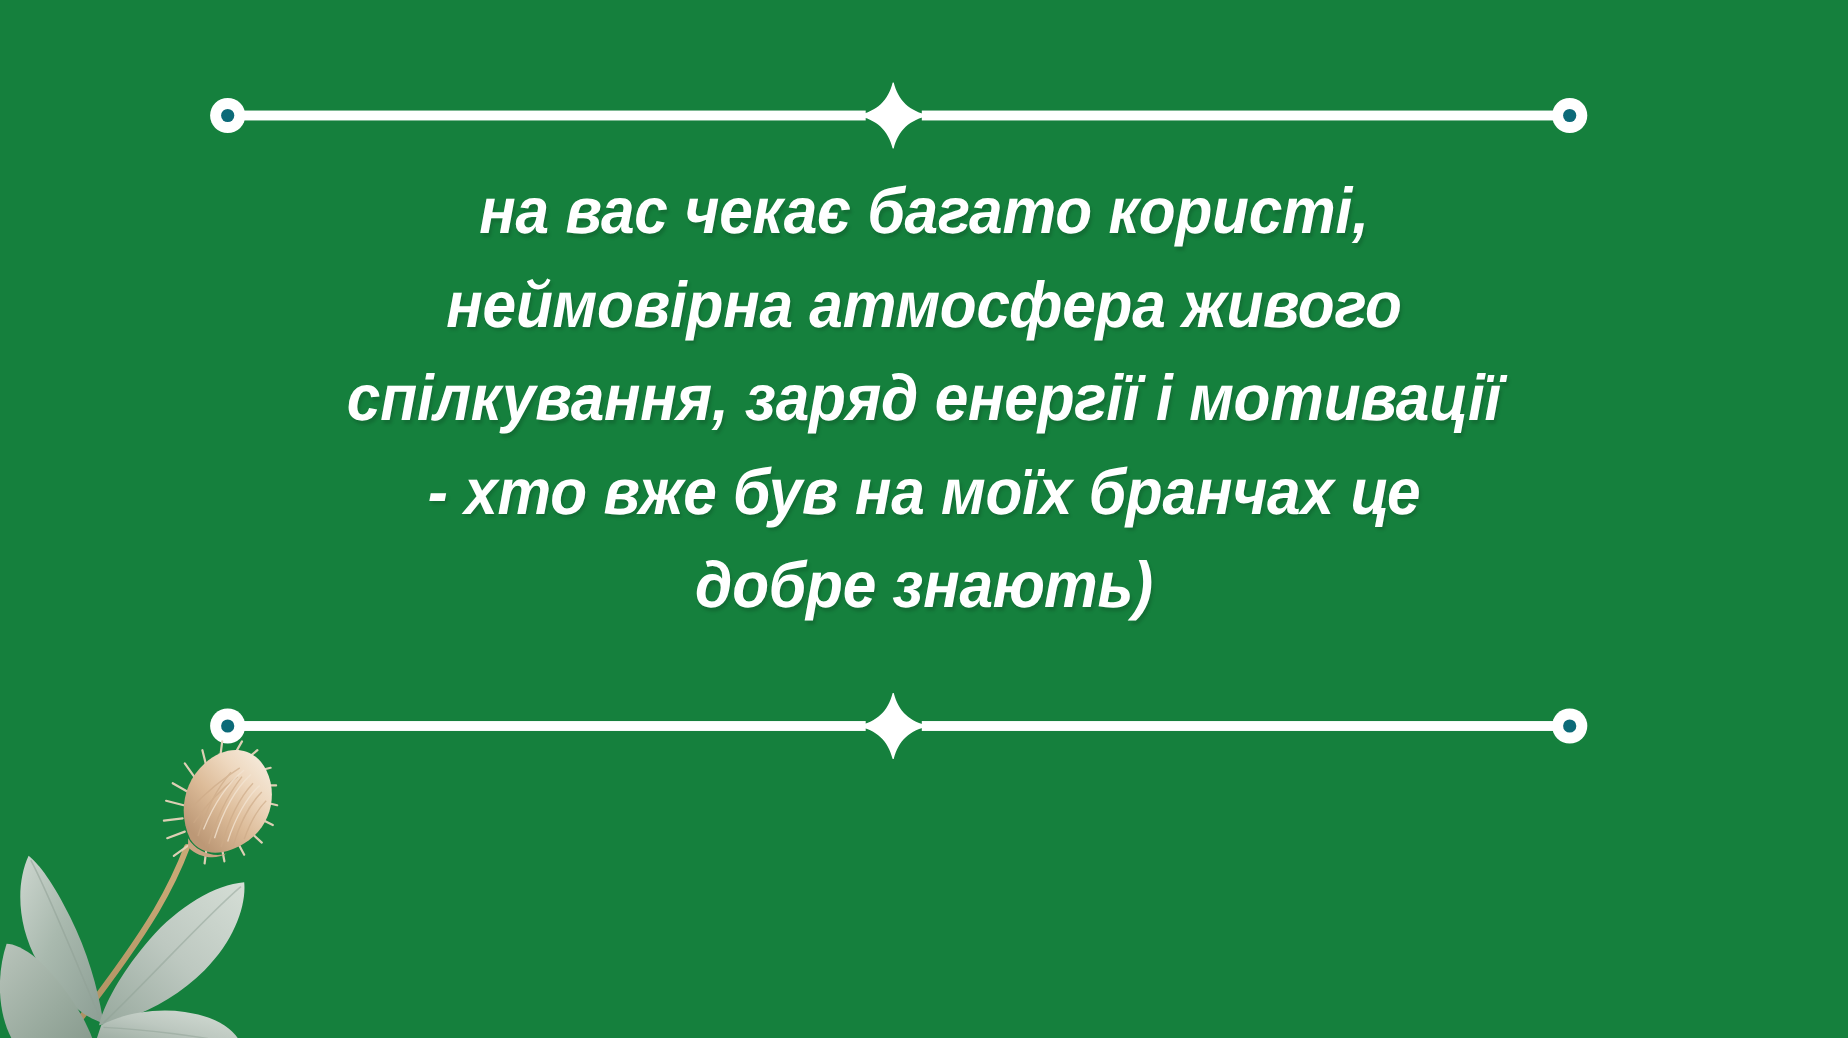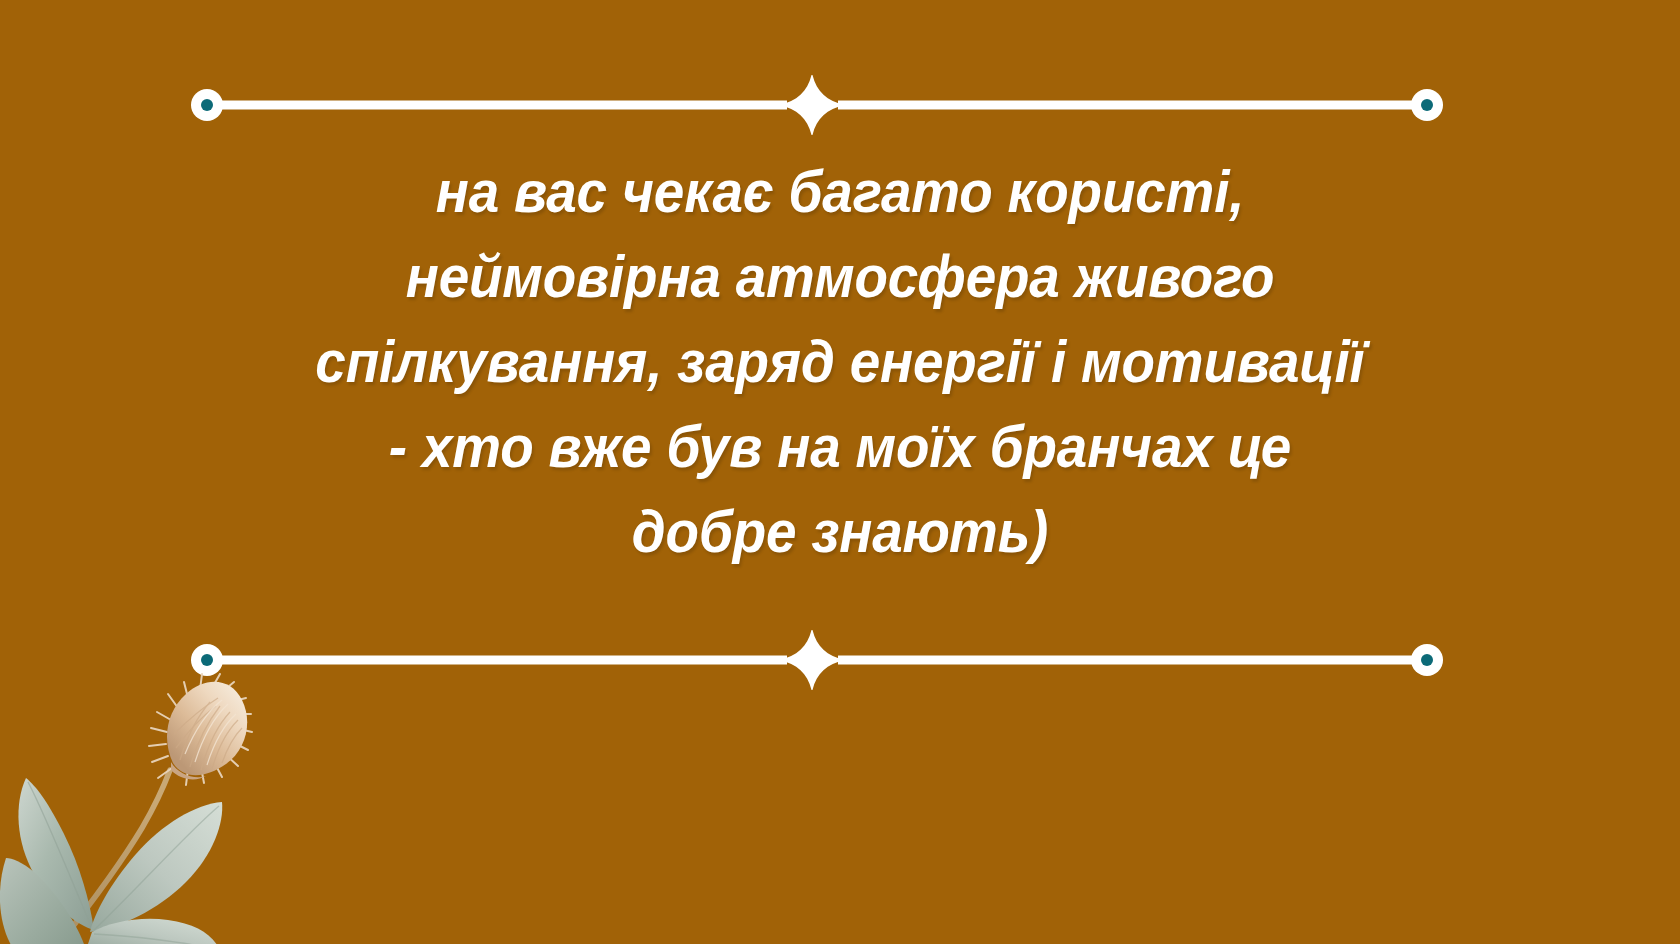--- a/index.html
+++ b/index.html
@@ -61,21 +61,21 @@
     left: -10px;
     bottom: -6px;
     width: 330px;
     height: 330px;
     pointer-events: none;
   }
 </style>
 </head>
 <body>
 
-<div id="slide" style="background: #a16207; text-decoration: underline;">
+<div id="slide" style="background: #15803d; text-decoration: underline;">
 
   <svg id="divider-top" class="divider" viewBox="0 0 1680 60" preserveAspectRatio="none" xmlns="http://www.w3.org/2000/svg">
 
     <rect x="207" y="25.5" width="580" height="9" fill="#ffffff"></rect>
 
     <rect x="838" y="25.5" width="589" height="9" fill="#ffffff"></rect>
 
     <path d="M 812 -2
              C 816 16, 826 26, 845 30
              C 826 34, 816 44, 812 62

